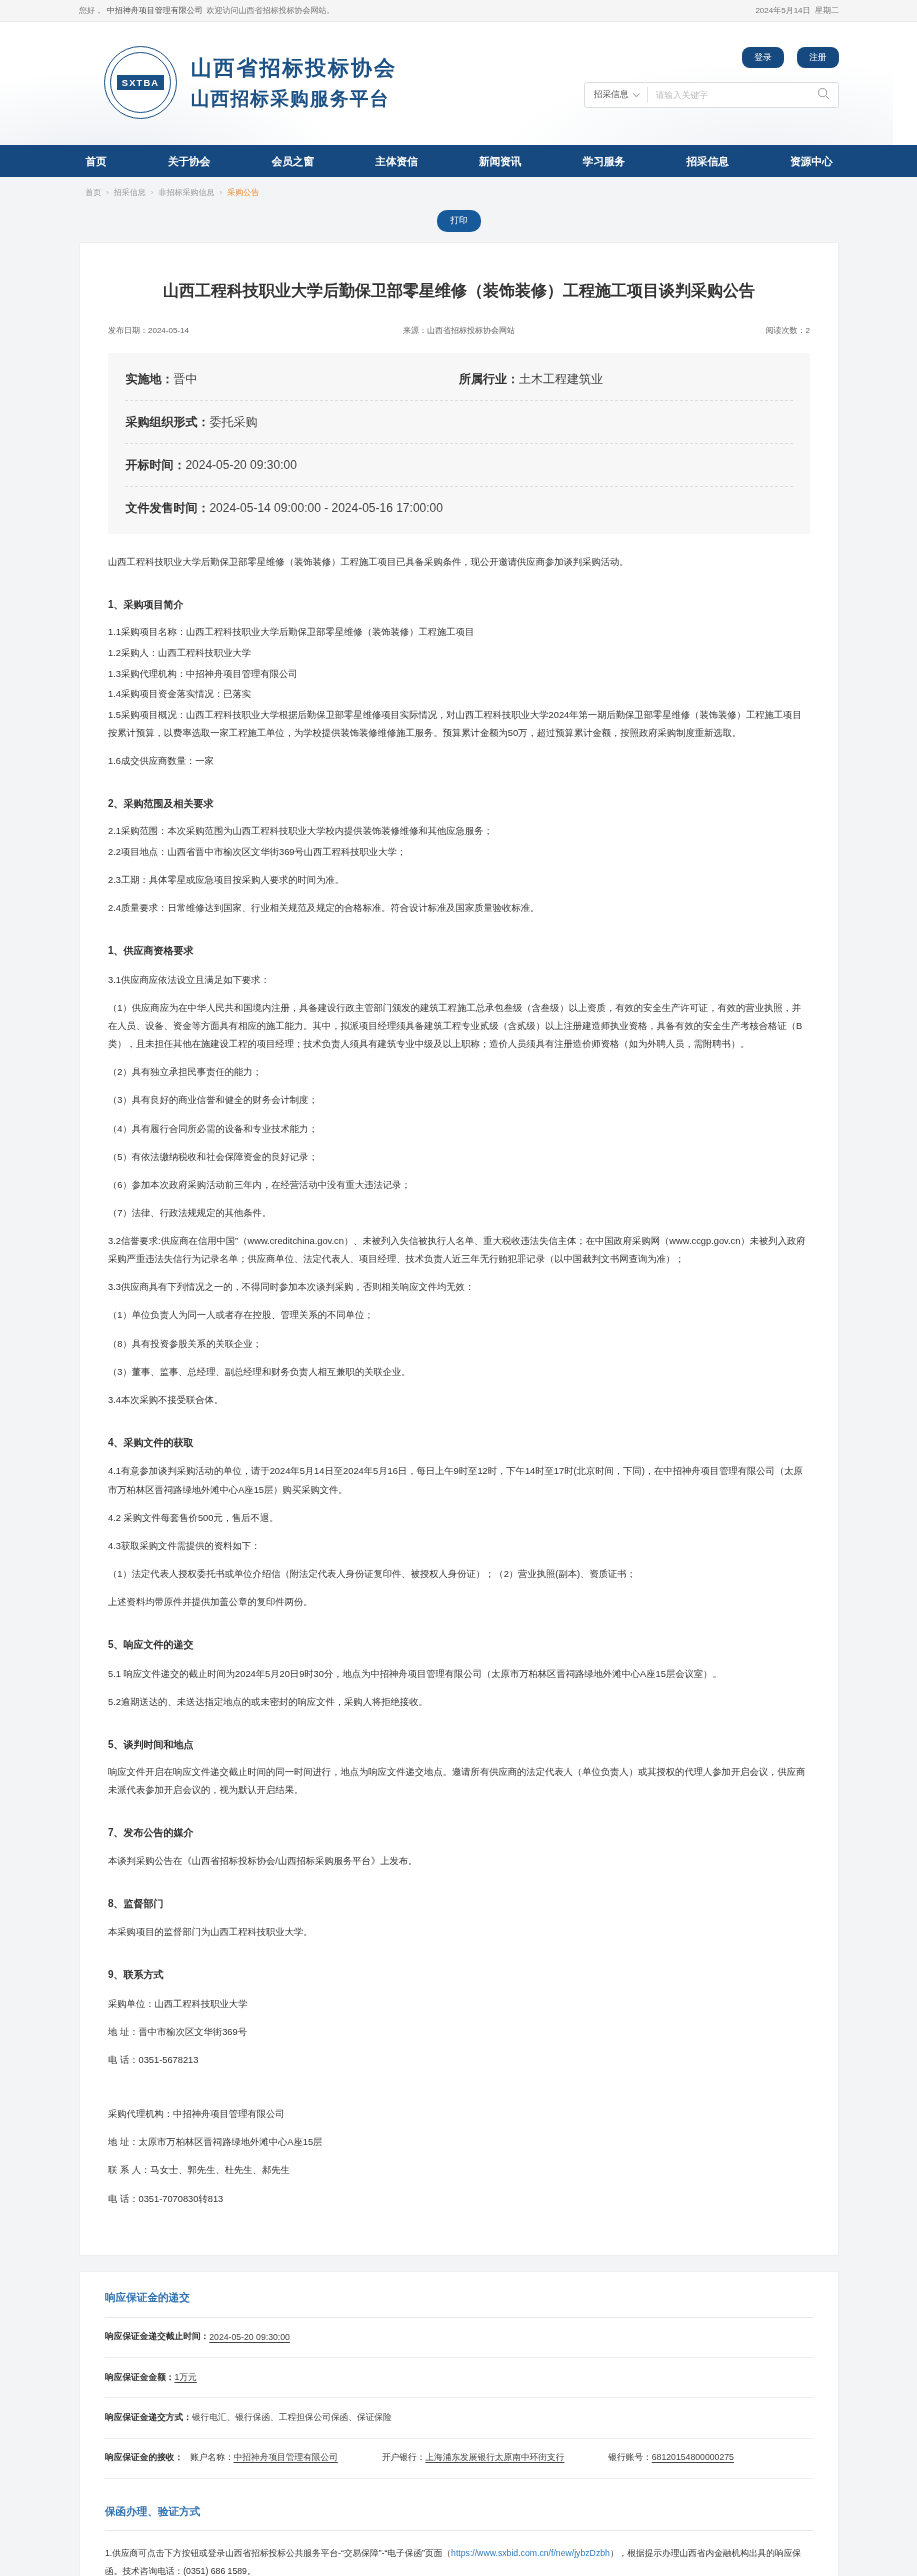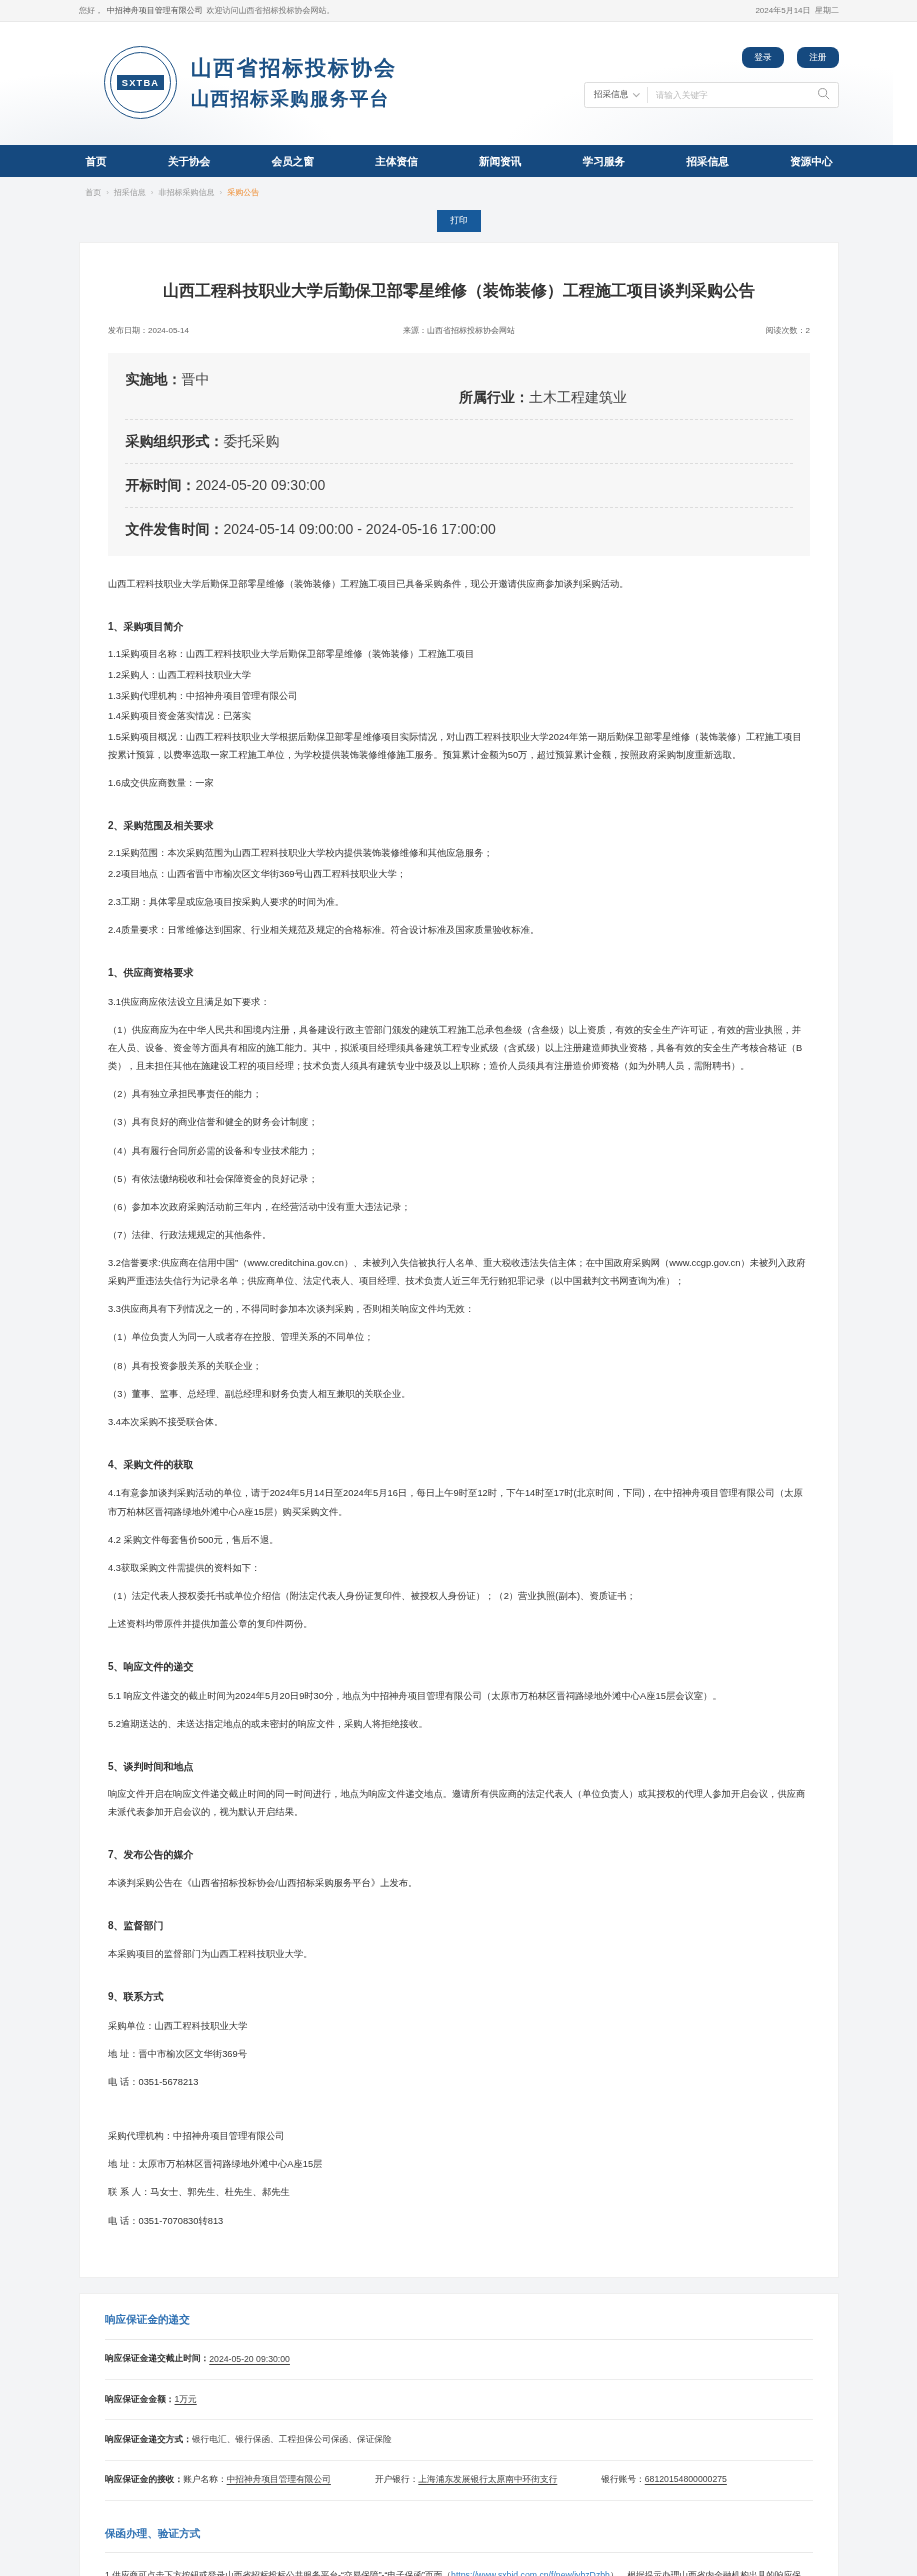--- a/index.html
+++ b/index.html
@@ -45,33 +45,33 @@
   
   .crumbbar { padding:9.3px 0 6.2px; }
   .crumbbar .container { padding-left:6.2px; }
   .breadcrumb { font-size:8px; color:#999; }
   .breadcrumb .bc-item { color:#999; cursor:pointer; }
   .breadcrumb .bc-sep { margin:0 5px; color:#bbb; }
   .breadcrumb .bc-current { color:#ef8c2f; }
 
   
   .printwrap { text-align:center; padding:6.2px 0 10px; }
-  .btn-print { background:#175a9b; color:#fff; border:none; border-radius:0; font-size:8.7px; padding:5px 13.7px; cursor:pointer;text-align:center; }
+  .btn-print { background:#175a9b; color:#fff; border:none; border-radius:10px; font-size:8.7px; padding:5px 13.7px; cursor:pointer;text-align:center; }
 
   
   .card { background:#fff; width:760px; margin:0 auto 15px; border:0.6px solid #efefef; }
   .card-main { padding:36px 28px 37px; }
   .doc-title { font-size:16px; font-weight:700; text-align:center; line-height:1.55; color:#333; padding:0 18.7px; }
   .doc-meta { display:flex; margin-top:21px; font-size:8px; color:#666; }
   .doc-meta .m { flex:1; }
   .doc-meta .m-center { text-align:center; }
   .doc-meta .m-right { text-align:right; }
 
   .infobox { background:#f7f7f7; margin-top:17.4px; padding:5px 17.4px; }
-  .info-row { padding:12.5px 0; border-bottom:0.6px dashed #ddd; font-size:14px; display:flex;flex-direction:column; }
+  .info-row { padding:12.5px 0; border-bottom:0.6px dashed #ddd; font-size:12px; display:flex; }
   .info-row:last-child { border-bottom:none; }
   .info-row .lbl { font-weight:700; color:#333; }
   .info-row .val { color:#444; }
   .info-col2 { margin-left:auto; width:50%; }
 
   .article { margin-top:18.7px; font-size:9.3px; line-height:1.95; color:#333; }
   .art-p { margin:10px 0; }
   .art-p.tight { margin:2.5px 0; }
   .art-h { font-size:10px; font-weight:700; margin:24px 0 8.7px; }
   .art-gap { height:16px; }
@@ -256,21 +256,21 @@
     </div>
     <div class="bond-row">
       <span class="bond-lbl">响应保证金金额：</span>
         <span class="bond-val und">1万元</span>
     </div>
     <div class="bond-row">
       <span class="bond-lbl">响应保证金递交方式：</span>
         <span class="bond-val">银行电汇、银行保函、工程担保公司保函、保证保险</span>
     </div>
     <div class="bond-row">
-      <span class="bond-lbl" style="margin-right:0;">响应保证金的接收：</span>
+      <span class="bond-lbl" style="margin-right:7px;">响应保证金的接收：</span>
       <span class="pair"><span class="bond-val2">账户名称：</span><span class="bond-val">中招神舟项目管理有限公司</span></span>
       <span class="pair"><span class="bond-val2">开户银行：</span><span class="bond-val">上海浦东发展银行太原南中环街支行</span></span>
       <span class="pair"><span class="bond-val2">银行账号：</span><span class="bond-val">68120154800000275</span></span>
     </div>
 
     <div class="sec-title" style="margin-top:10px;">保函办理、验证方式</div>
     <div style="border-top:0.6px solid #e9e9e9; padding-top:11.2px;">
       <p class="gp"><span>1.供应商可点击下方按钮或登录山西省招标投标公共服务平台-“交易保障”-“电子保函”页面（</span><a href="#">https://www.sxbid.com.cn/f/new/jybzDzbh</a><span>），根据提示办理山西省内金融机构出具的响应保函。技术咨询电话：(0351) 686 1589。</span></p>
 
     </div>

